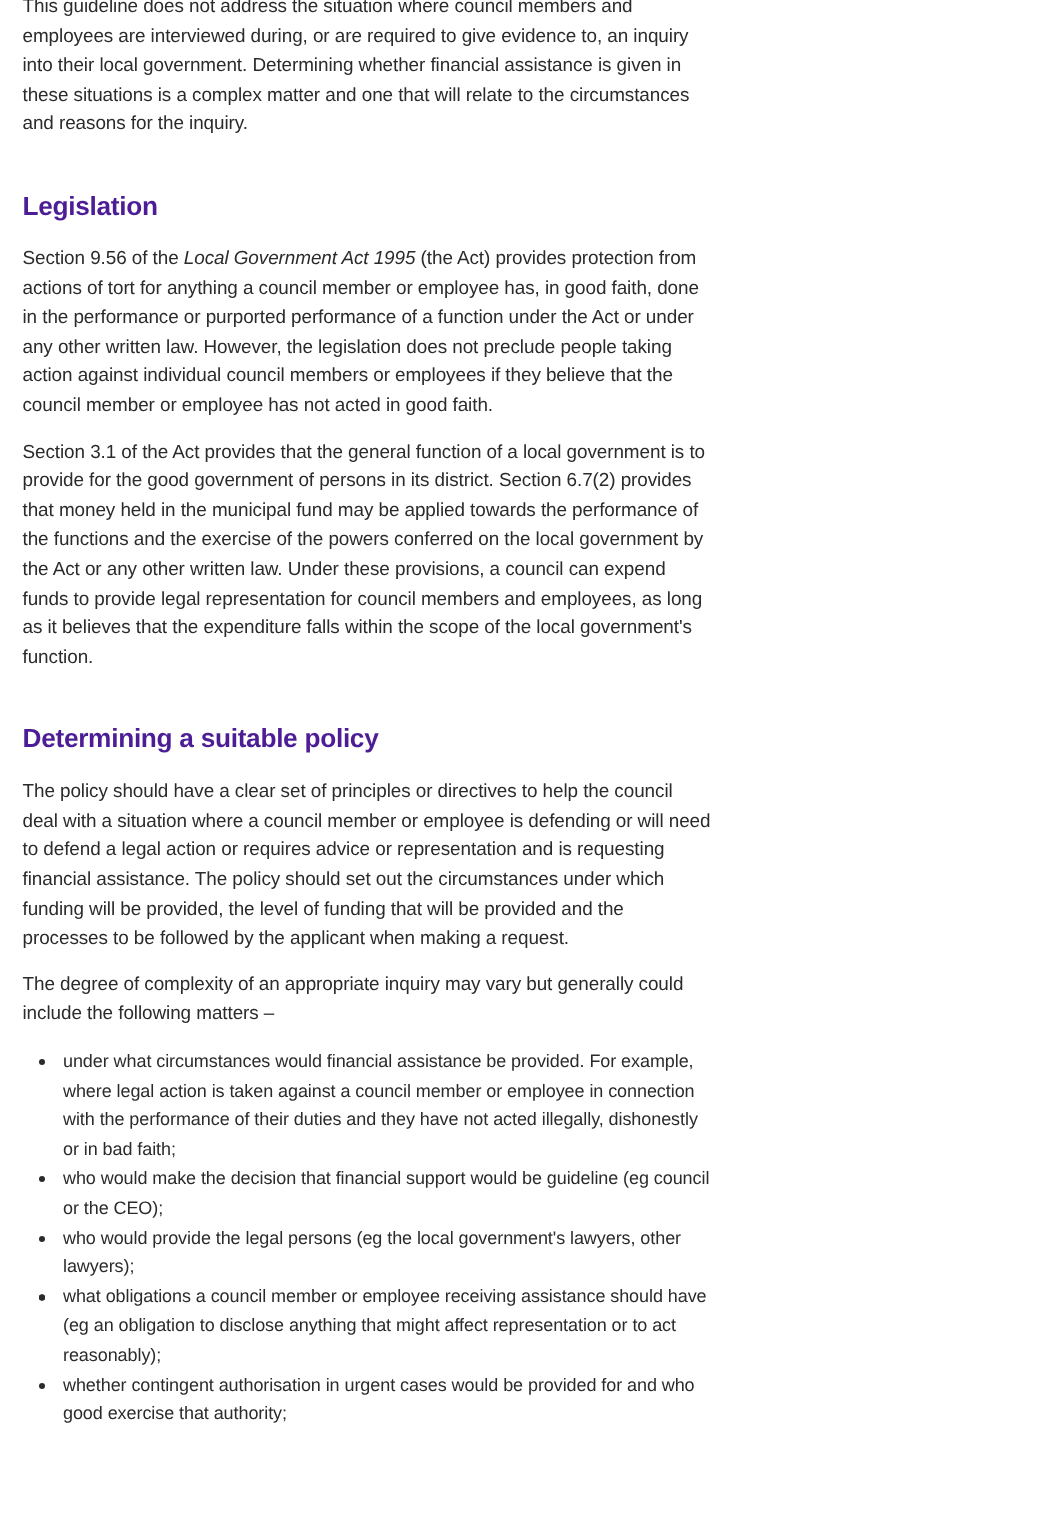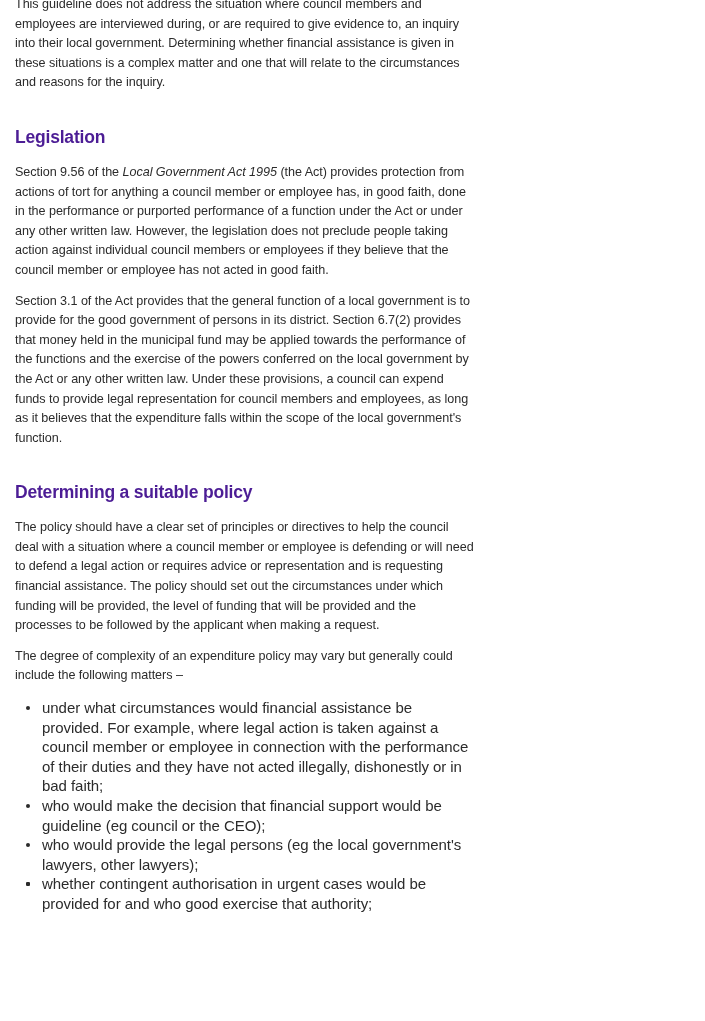--- a/index.html
+++ b/index.html
@@ -35,21 +35,21 @@
       color: #4c1d95;
       letter-spacing: -0.2px;
     }
     ul {
       margin: 0;
       padding: 0 0 0 27px;
       list-style: none;
     }
     li {
       position: relative;
-      font-size: 15px;
+      font-size: 12px;
       line-height: 19.6px;
       letter-spacing: -0.05px;
     }
     li .bullet {
       position: absolute;
       left: -16px;
       top: 8px;
       width: 4px;
       height: 4px;
       border-radius: 50%;
@@ -69,24 +69,25 @@
   <h2>Legislation</h2>
 
   <p><span>Section 9.56 of the </span><em>Local Government Act 1995</em><span> (the Act) provides protection from actions of tort for anything a council member or employee has, in good faith, done in the performance or purported performance of a function under the Act or under any other written law. However, the legislation does not preclude people taking action against individual council members or employees if they believe that the council member or employee has not acted in good faith.</span></p>
 
   <p>Section 3.1 of the Act provides that the general function of a local government is to provide for the good government of persons in its district. Section 6.7(2) provides that money held in the municipal fund may be applied towards the performance of the functions and the exercise of the powers conferred on the local government by the Act or any other written law. Under these provisions, a council can expend funds to provide legal representation for council members and employees, as long as it believes that the expenditure falls within the scope of the local government's function.</p>
 
   <h2>Determining a suitable policy</h2>
 
   <p>The policy should have a clear set of principles or directives to help the council deal with a situation where a council member or employee is defending or will need to defend a legal action or requires advice or representation and is requesting financial assistance. The policy should set out the circumstances under which funding will be provided, the level of funding that will be provided and the processes to be followed by the applicant when making a request.</p>
 
-  <p>The degree of complexity of an expenditure policy may vary but generally could include the following matters –</p>
+  <p>The degree of complexity of an appropriate inquiry may vary but generally could include the following matters –</p>
 
   <ul class="list-block">
     <li><span class="bullet"></span><span>under what circumstances would financial assistance be provided. For example, where legal action is taken against a council member or employee in connection with the performance of their duties and they have not acted illegally, dishonestly or in bad faith;</span></li>
     <li><span class="bullet"></span><span>who would make the decision that financial support would be guideline (eg council or the CEO);</span></li>
     <li><span class="bullet"></span><span>who would provide the legal persons (eg the local government's lawyers, other lawyers);</span></li>
     <li><span class="bullet"></span></li>
     <li><span class="bullet"></span></li>
+    <li><span class="bullet"></span><span>what obligations a council member or employee receiving assistance should have (eg an obligation to disclose anything that might affect representation or to act reasonably);</span></li>
     <li><span class="bullet"></span><span>whether contingent authorisation in urgent cases would be provided for and who good exercise that authority;</span></li>
   </ul>
 
 </div>
 
 </body></html>

